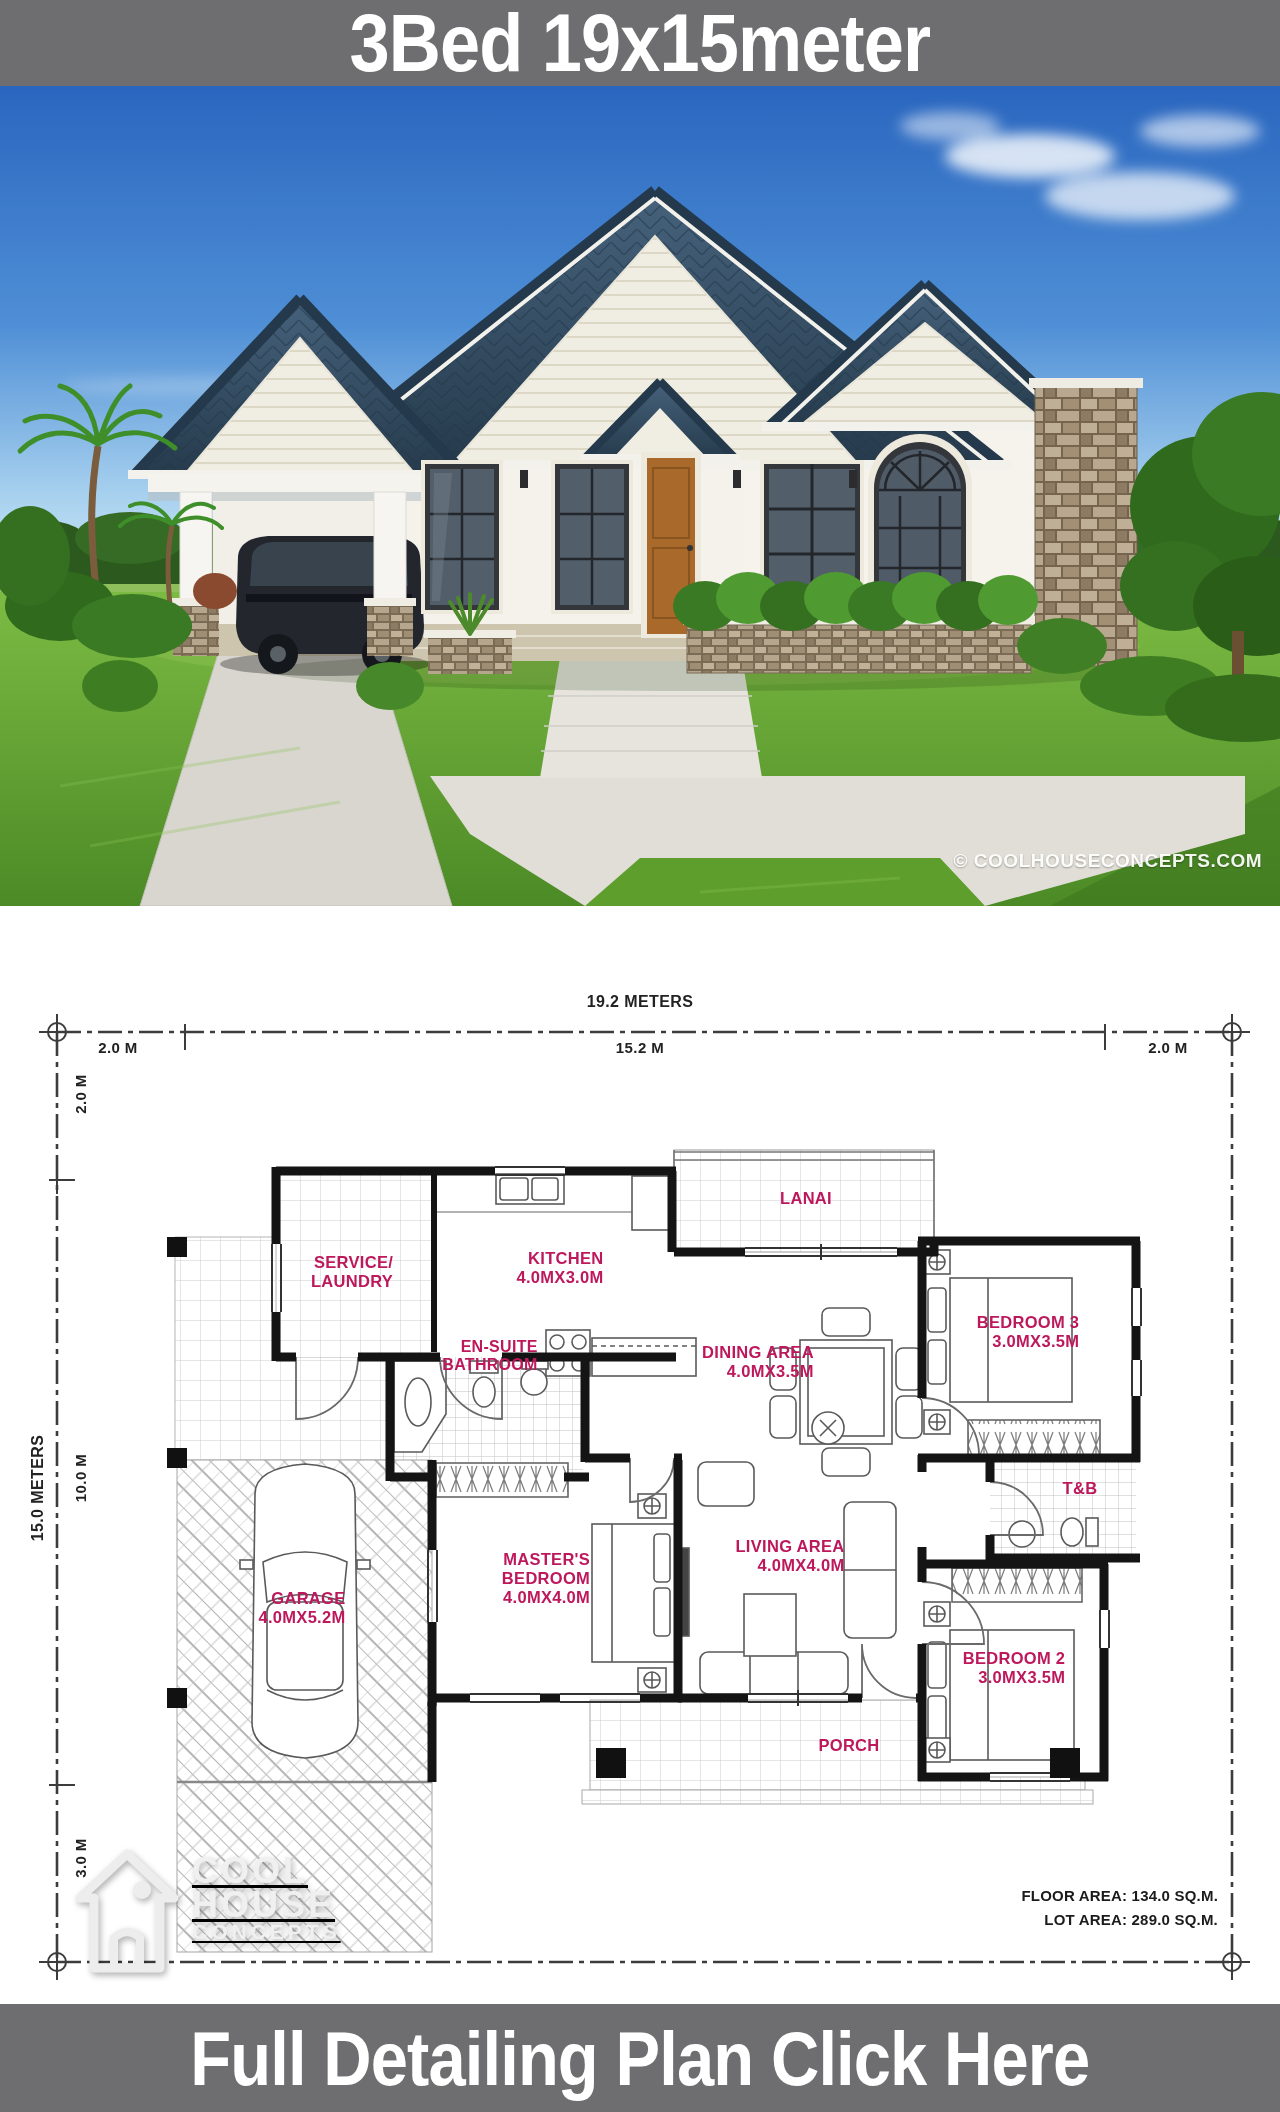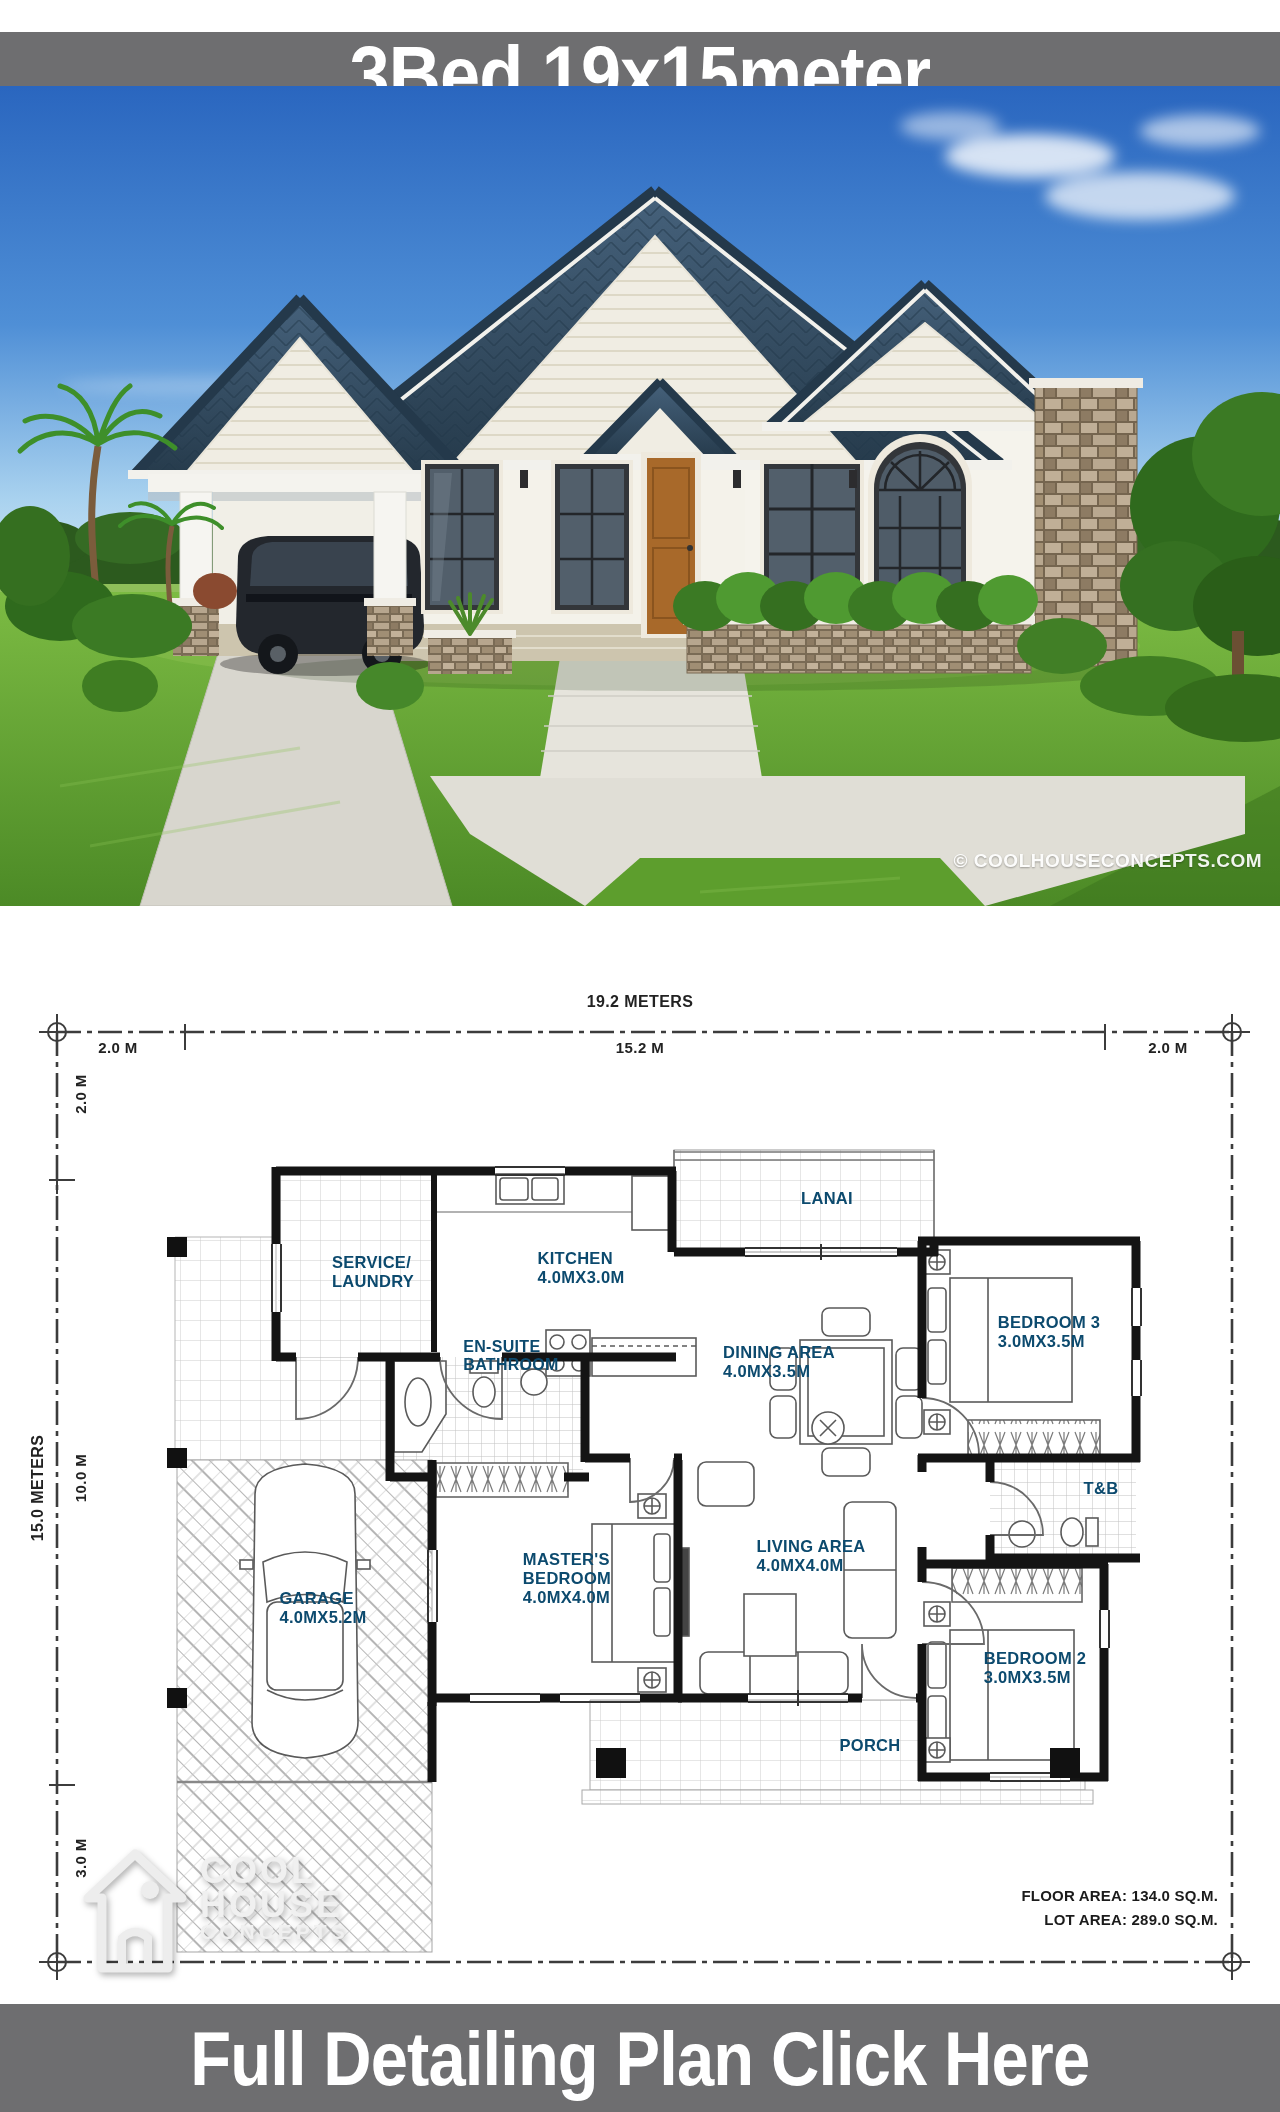--- a/index.html
+++ b/index.html
@@ -1,42 +1,42 @@
 <!DOCTYPE html>
 <html><head>
 <meta charset="utf-8">
 <style>
   html,body{margin:0;padding:0;background:#ffffff;}
   #page{position:relative;width:1280px;height:2112px;background:#ffffff;overflow:hidden;
         font-family:"Liberation Sans", sans-serif;}
   
   .banner{position:absolute;left:0;width:1280px;display:flex;align-items:center;justify-content:center;
           background:#6e6e70;color:#fff;}
-  #banner-top{top:0;height:86px;margin-top:32px;}
+  #banner-top{top:0;height:86px;}
   #banner-bottom{top:2004px;height:108px;cursor:pointer;}
   .banner-text{font-weight:bold;white-space:nowrap;transform:scaleX(.88);letter-spacing:-1px;}
   #banner-top .banner-text{font-size:82px;}
   #banner-bottom .banner-text{font-size:76px;}
   
   #photo{position:absolute;top:86px;left:0;width:1280px;height:796px;}
   #watermark{position:absolute;right:18px;bottom:10px;color:#fff;opacity:.92;font-weight:bold;
              font-size:19px;letter-spacing:.5px;text-shadow:0 1px 2px rgba(0,0,0,.35);}
   
   #plan-svg{position:absolute;top:0;left:0;}
-  .rlabel{position:absolute;transform:translate(-50%,-50%);text-align:left;color:#0c4a6e;
-          font-weight:bold;font-size:16.5px;line-height:1.14;letter-spacing:.3px;white-space:nowrap;margin-left:21px;}
+  .rlabel{position:absolute;transform:translate(-50%,-50%);text-align:right;color:#be185d;
+          font-weight:bold;font-size:16.5px;line-height:1.14;letter-spacing:.3px;white-space:nowrap;}
   .dim{position:absolute;transform:translate(-50%,-50%);font-weight:bold;font-size:15px;color:#222;
        white-space:nowrap;letter-spacing:.4px;}
   .dim.big{font-size:16px;}
   .dim.rot{transform:translate(-50%,-50%) rotate(-90deg);}
   #areas{position:absolute;right:62px;top:1884px;text-align:right;font-weight:bold;font-size:15px;
          color:#1b1b1b;line-height:1.6;letter-spacing:.2px;}
   
-  #logo{position:absolute;left:80px;top:1846px;display:flex;align-items:flex-start;gap:10px;
-        filter:drop-shadow(2px 3px 3px rgba(0,0,0,.30));}
+  #logo{position:absolute;left:72px;top:1846px;display:flex;align-items:flex-start;gap:10px;
+        filter:drop-shadow(2px 3px 3px rgba(0,0,0,.30));text-decoration:underline;}
   #logo .txt{color:#f0f0f0;font-weight:bold;line-height:.95;letter-spacing:3px;padding-top:8px;}
   #logo .l-big{font-size:36px;}
   #logo .l-small{font-size:21px;letter-spacing:4px;}
 </style>
 </head>
 <body>
 
 <div id="page">
 
   <div id="banner-top" class="banner">

